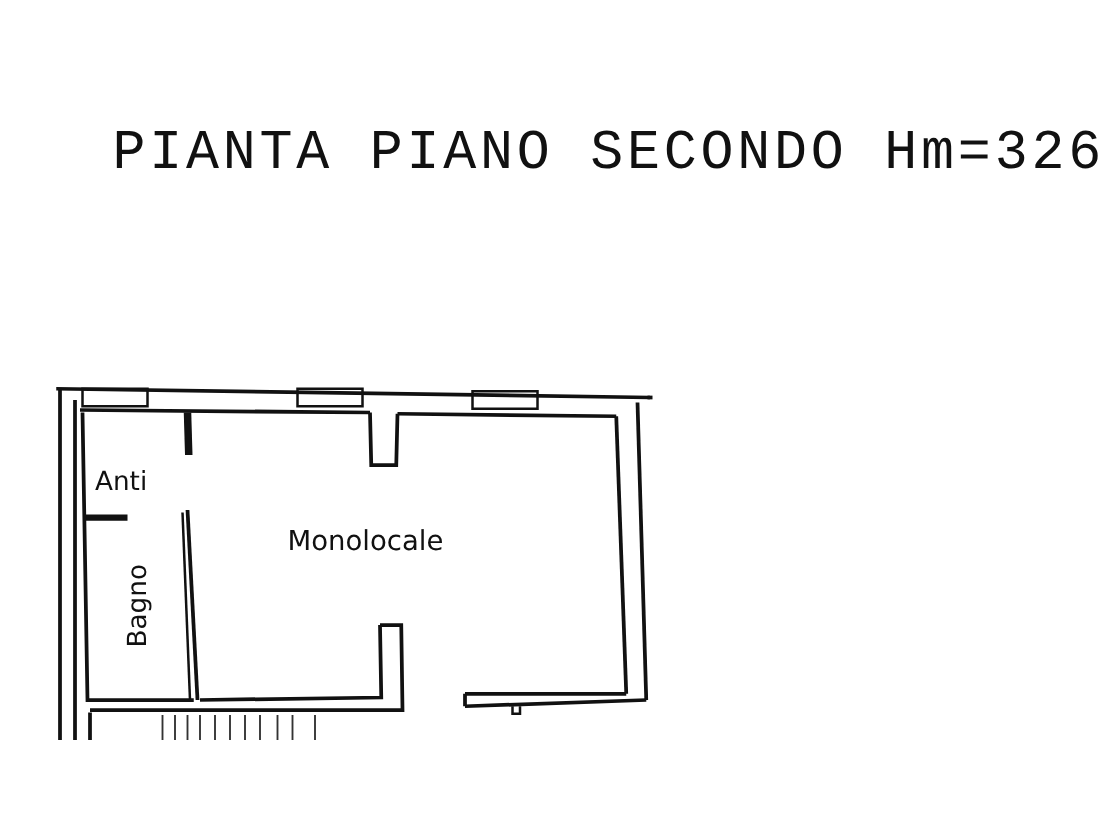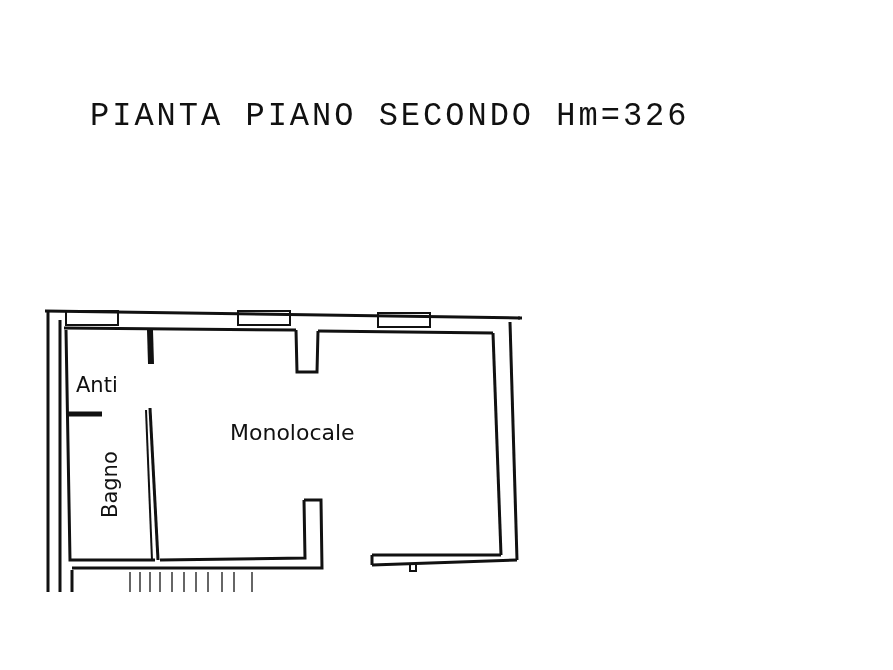--- a/index.html
+++ b/index.html
@@ -1,18 +1,18 @@
 <!DOCTYPE html>
 <html><head>
 <meta charset="utf-8">
 <style>
   html, body { margin:0; padding:0; background:#ffffff; }
   body { width:893px; height:670px; position:relative; overflow:hidden;
          font-family:"DejaVu Sans Mono", monospace; }
-  .title { position:absolute; left:90px; top:98px; font-size:32px; color:#111;
+  .title { position:absolute; left:90px; top:98px; font-size:44px; color:#111;
            letter-spacing:3px; font-family:"Liberation Mono","DejaVu Sans Mono", monospace; transform:scaleY(1.02); white-space:nowrap; }
   svg { position:absolute; left:0; top:0; }
   .lbl { font-family:"DejaVu Sans", sans-serif; fill:#111; }
 </style>
 </head>
 <body>
 
 <div class="title">PIANTA PIANO SECONDO Hm=326</div>
 
 <svg width="893" height="670" viewBox="0 0 893 670">

